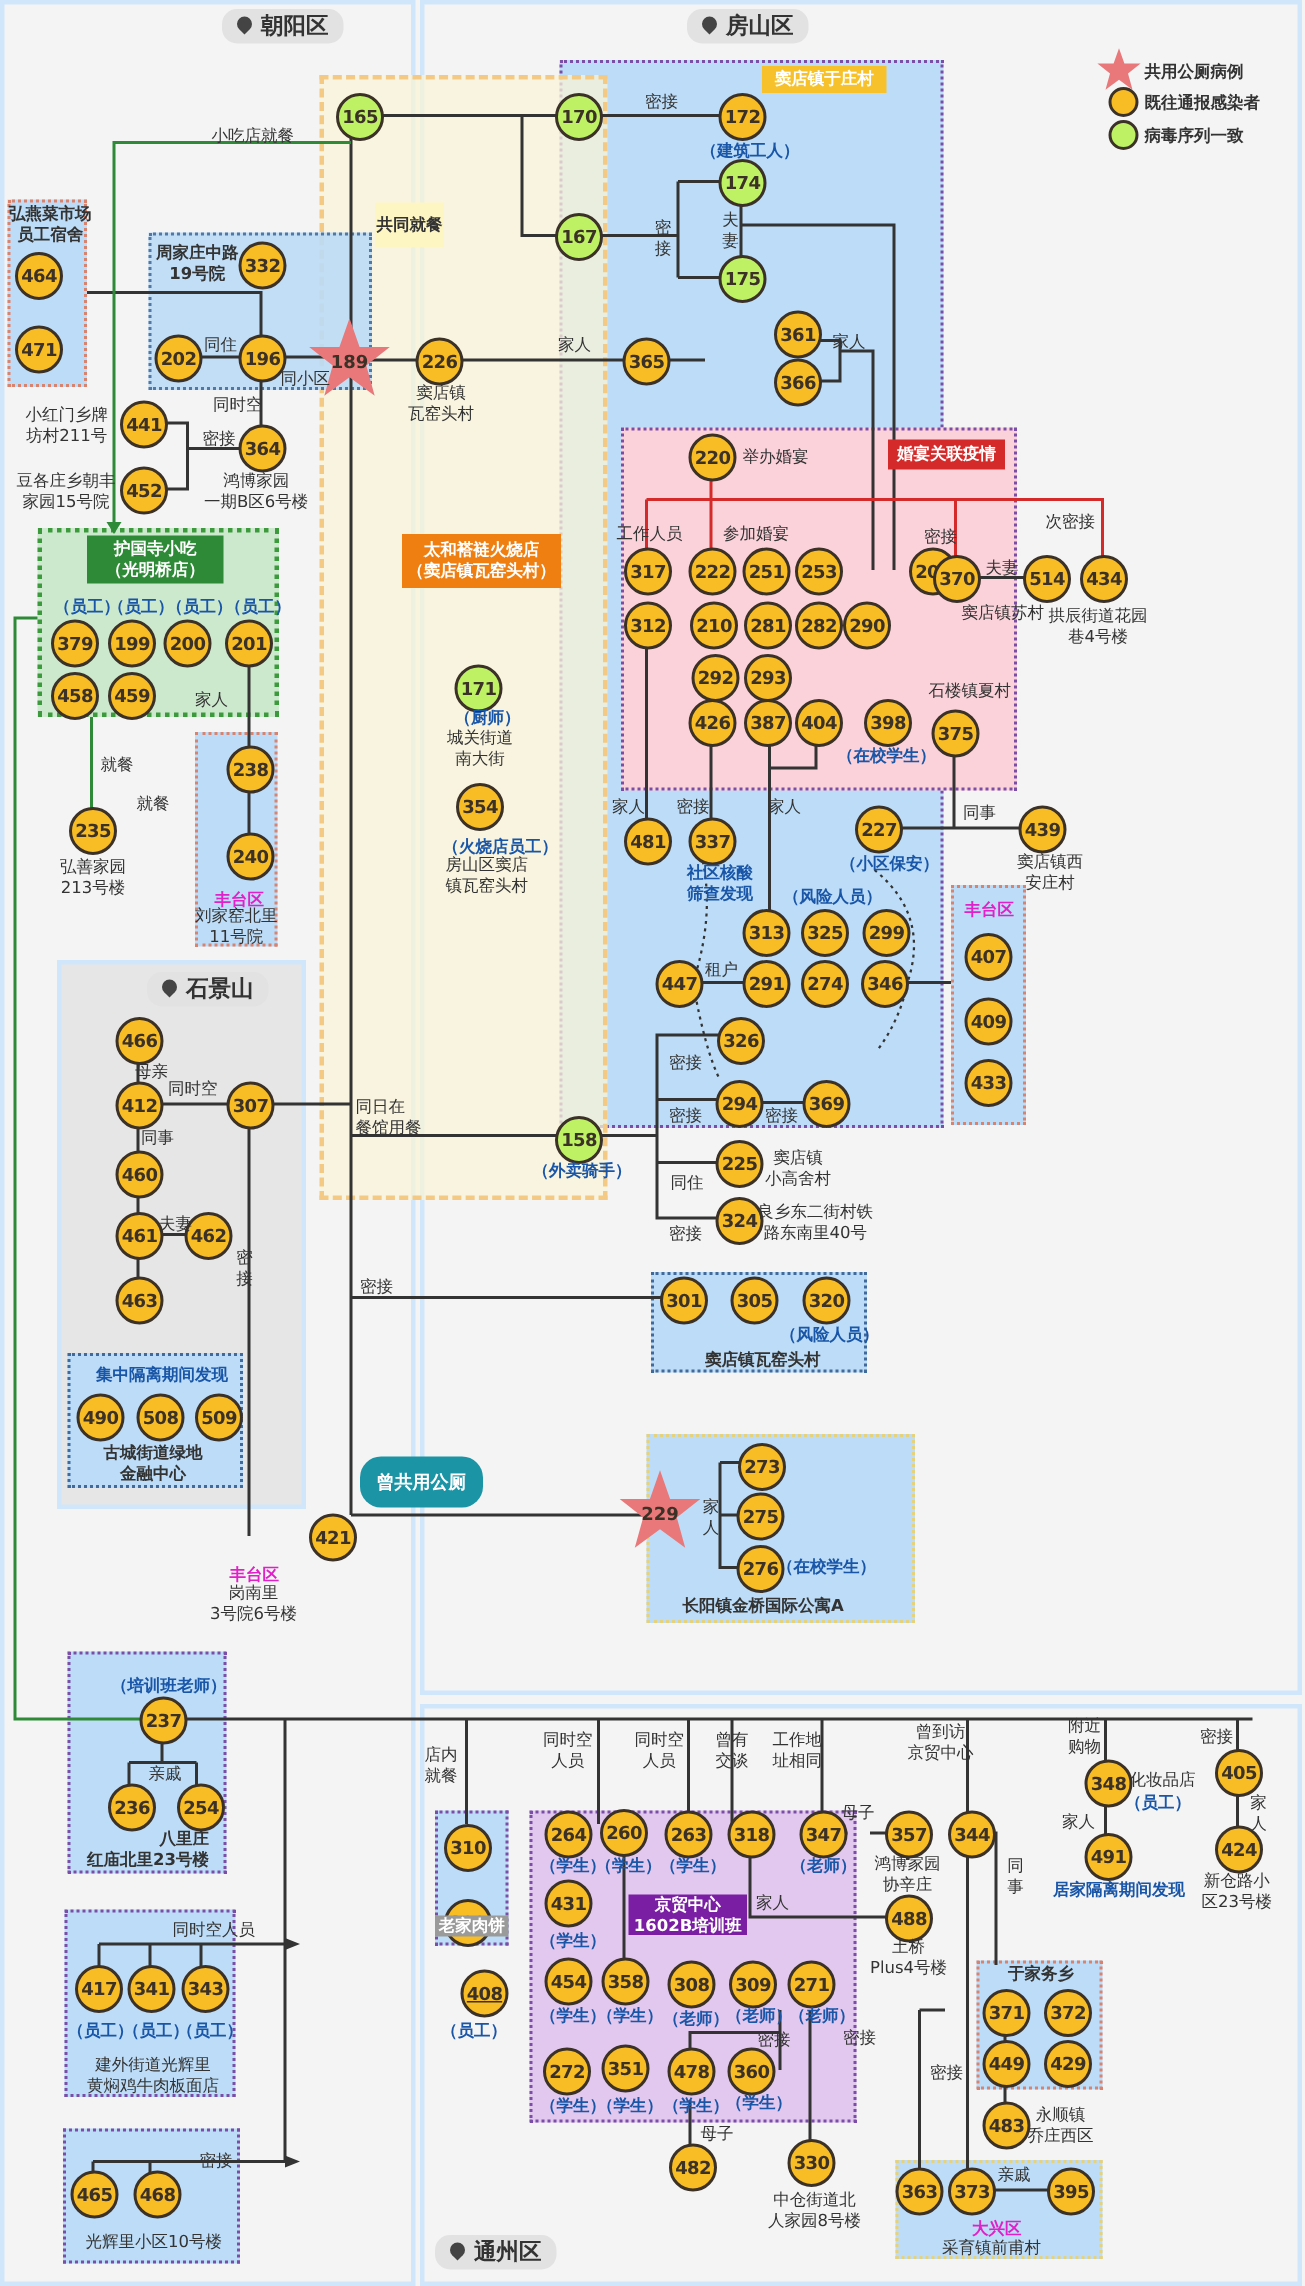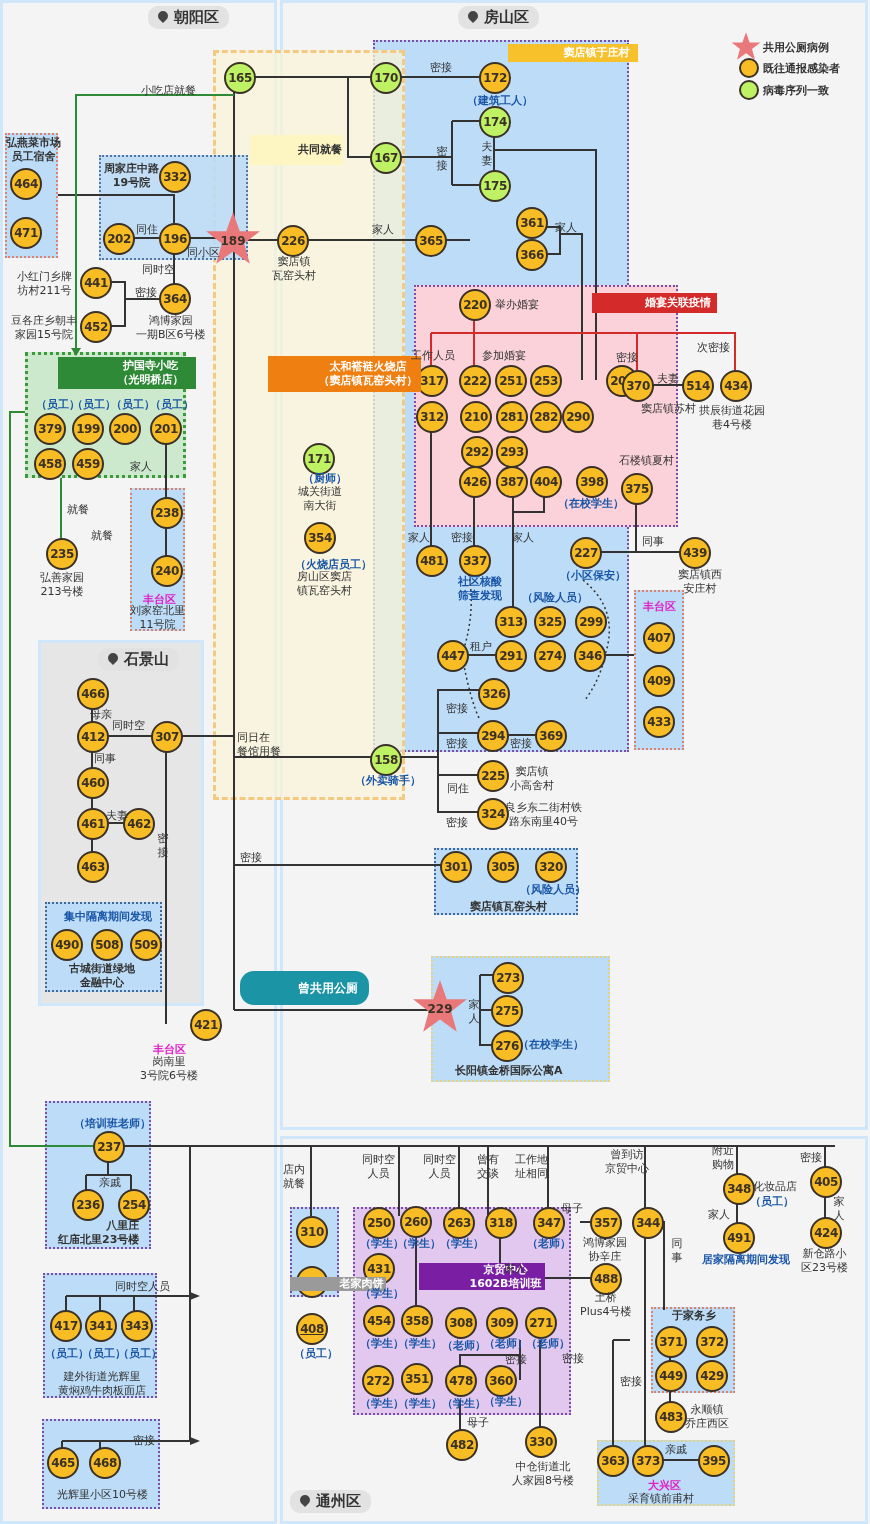--- a/index.html
+++ b/index.html
@@ -20,21 +20,21 @@
   .dot-blue{border:2px dotted #416a9a;}
   .dot-yellow{border:2px dotted #e6d27a;}
   .node{position:absolute;width:28px;height:28px;margin:-15px 0 0 -15px;border-radius:50%;border:2px solid #3b3127;background:#f8bd25;font-size:12px;font-weight:bold;color:#3b3127;display:flex;align-items:center;justify-content:center;letter-spacing:-0.5px;z-index:5;}
   .node.seq{background:#bef264;}
   .star{position:absolute;width:56px;height:56px;margin:-30px 0 0 -28px;z-index:6;display:flex;align-items:center;justify-content:center;}
   .star svg{position:absolute;left:0;top:0;}
   .star span{position:relative;font-size:12px;font-weight:bold;color:#3b3127;top:3px;}
   .lbl{position:absolute;font-size:11px;color:#333;white-space:nowrap;line-height:14px;text-align:center;z-index:7;}
   .role{position:absolute;font-size:11px;color:#1a56a8;font-weight:bold;white-space:nowrap;z-index:7;}
   .mag{position:absolute;font-size:11px;color:#e020c8;font-weight:bold;white-space:nowrap;z-index:7;}
-  .tag{position:absolute;font-size:11px;font-weight:bold;color:#fff;text-align:center;line-height:14px;z-index:7;display:flex;align-items:center;justify-content:center;padding-left:47px;}
+  .tag{position:absolute;font-size:11px;font-weight:bold;color:#fff;text-align:center;line-height:14px;z-index:7;display:flex;align-items:center;justify-content:center;}
   svg.lines{position:absolute;left:0;top:0;z-index:4;pointer-events:none;}
   .legend-item{position:absolute;font-size:11px;font-weight:bold;color:#333;white-space:nowrap;}
 </style>
 </head>
 <body>
 
 <div class="region" style="left:0;top:0;width:277px;height:1524px;"></div>
 <div class="region" style="left:280px;top:0;width:588px;height:1130px;"></div>
 <div class="region" style="left:280px;top:1136px;width:588px;height:388px;"></div>
 <div class="box gray" style="left:38px;top:640px;width:166px;height:366px;border:3px solid #cfe6fb;"></div>
@@ -183,21 +183,21 @@
     <div class="node" style="left: 92px; top: 693px;">466</div>
     <div class="node" style="left: 92px; top: 736px;">412</div>
     <div class="node" style="left: 166px; top: 736px;">307</div>
     <div class="node" style="left: 92px; top: 782px;">460</div>
     <div class="node" style="left: 92px; top: 823px;">461</div>
     <div class="node" style="left: 138px; top: 823px;">462</div>
     <div class="node" style="left: 92px; top: 866px;">463</div>
     <div class="node" style="left: 66px; top: 944px;">490</div>
     <div class="node" style="left: 106px; top: 944px;">508</div>
     <div class="node" style="left: 145px; top: 944px;">509</div>
-    <div class="node" style="left: 168px; top: 1024px; margin-left: 22px;">421</div>
+    <div class="node" style="left: 184px; top: 1024px; margin-left: 22px;">421</div>
     <div class="node" style="left: 474px; top: 304px;">220</div>
     <div class="node" style="left: 431px; top: 380px;">317</div>
     <div class="node" style="left: 474px; top: 380px;">222</div>
     <div class="node" style="left: 510px; top: 380px;">251</div>
     <div class="node" style="left: 545px; top: 380px;">253</div>
     <div class="node" style="left: 578px; top: 380px; margin-left: 28px;">204</div>
     <div class="node" style="left: 431px; top: 416px;">312</div>
     <div class="node" style="left: 475px; top: 416px;">210</div>
     <div class="node" style="left: 511px; top: 416px;">281</div>
     <div class="node" style="left: 545px; top: 416px;">282</div>
@@ -241,22 +241,22 @@
     <div class="node" style="left: 108px; top: 1146px;">237</div>
     <div class="node" style="left: 87px; top: 1204px;">236</div>
     <div class="node" style="left: 133px; top: 1204px;">254</div>
     <div class="node" style="left: 65px; top: 1325px;">417</div>
     <div class="node" style="left: 100px; top: 1325px;">341</div>
     <div class="node" style="left: 136px; top: 1325px;">343</div>
     <div class="node" style="left: 62px; top: 1462px;">465</div>
     <div class="node" style="left: 104px; top: 1462px; text-align: right;">468</div>
     <div class="node" style="left: 311px; top: 1231px;">310</div>
     <div class="node" style="left: 311px; top: 1281px;">399</div>
-    <div class="node" style="left: 311px; top: 1328px; text-decoration: underline;">408</div>
-    <div class="node" style="left: 378px; top: 1222px;">250</div>
+    <div class="node" style="left: 322px; top: 1328px; text-decoration: underline;">408</div>
+    <div class="node" style="left: 378px; top: 1222px;">264</div>
     <div class="node" style="left: 415px; top: 1221px;">260</div>
     <div class="node" style="left: 458px; top: 1222px;">263</div>
     <div class="node" style="left: 500px; top: 1222px;">318</div>
     <div class="node" style="left: 548px; top: 1222px;">347</div>
     <div class="node" style="left: 378px; top: 1268px;">431</div>
     <div class="node" style="left: 378px; top: 1320px;">454</div>
     <div class="node" style="left: 416px; top: 1320px;">358</div>
     <div class="node" style="left: 460px; top: 1322px;">308</div>
     <div class="node" style="left: 501px; top: 1322px;">309</div>
     <div class="node" style="left: 540px; top: 1322px;">271</div>

